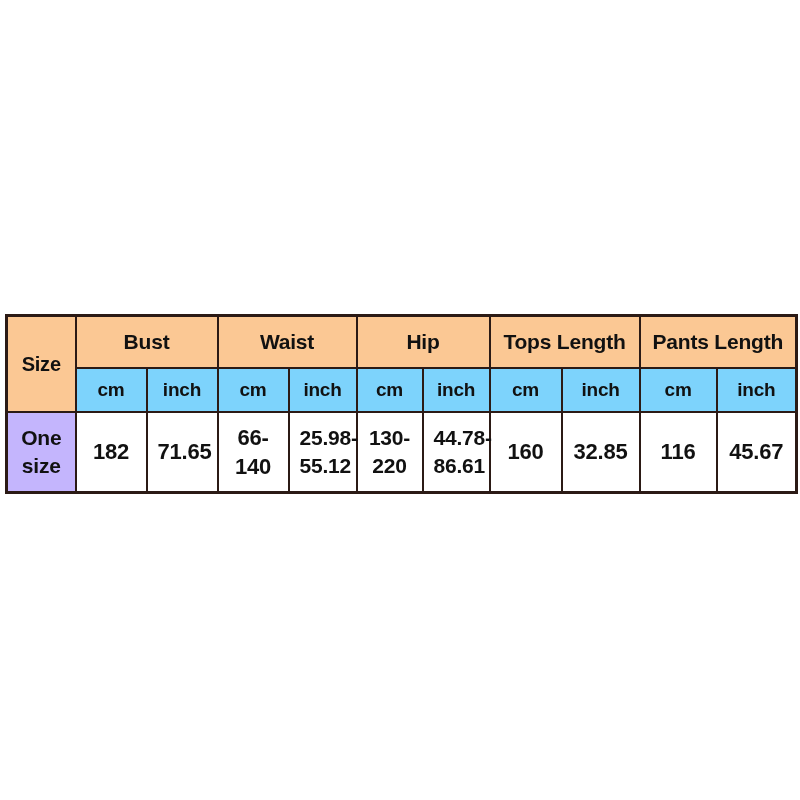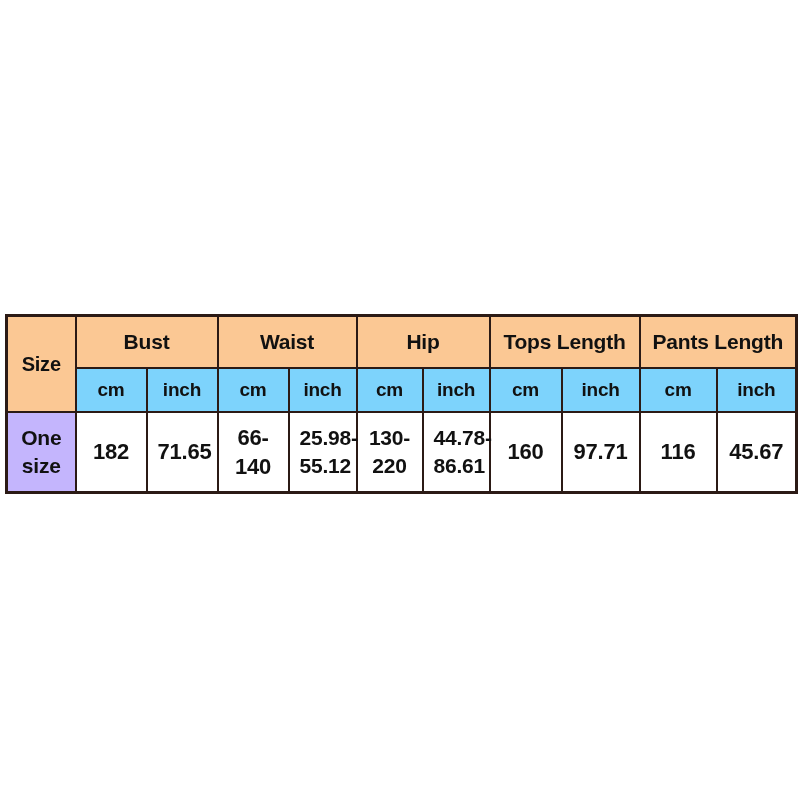--- a/index.html
+++ b/index.html
@@ -148,21 +148,21 @@
         </td>
         <td class="data-cell stacked">
           <span class="v-line">130-</span>
           <span class="v-line">220</span>
         </td>
         <td class="data-cell stacked">
           <span class="v-line">44.78-</span>
           <span class="v-line">86.61</span>
         </td>
         <td class="data-cell">160</td>
-        <td class="data-cell">97.71</td>
+        <td class="data-cell">32.85</td>
         <td class="data-cell">116</td>
         <td class="data-cell">45.67</td>
       </tr>
 
     </tbody>
   </table>
 
 </div>
 
 </body></html>

